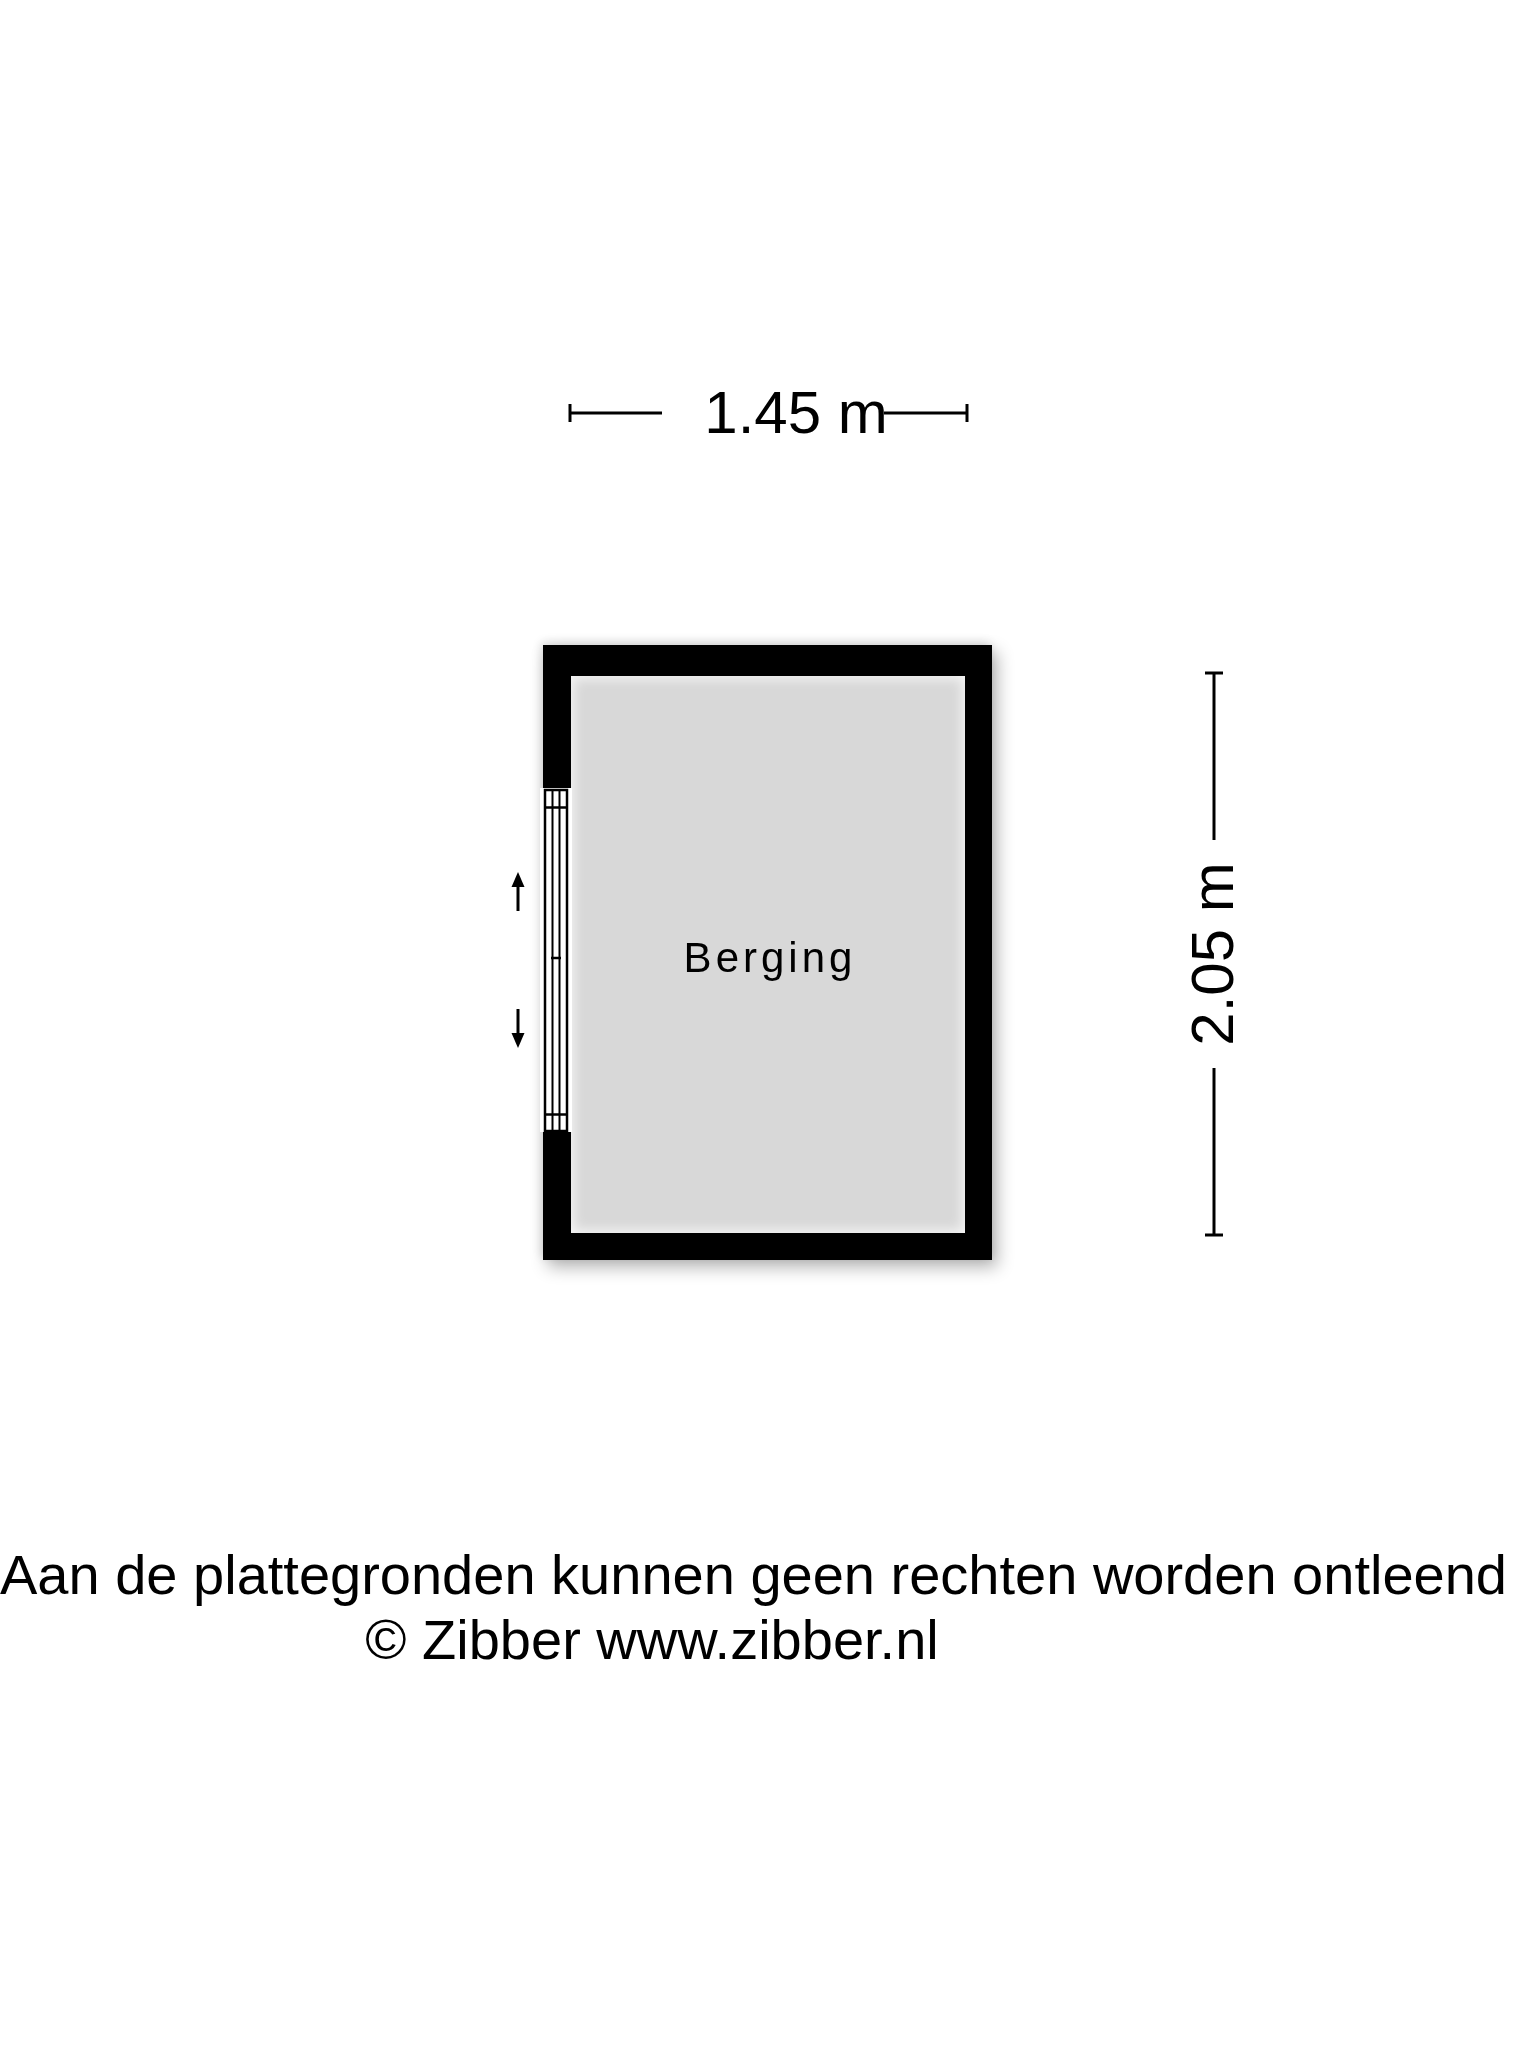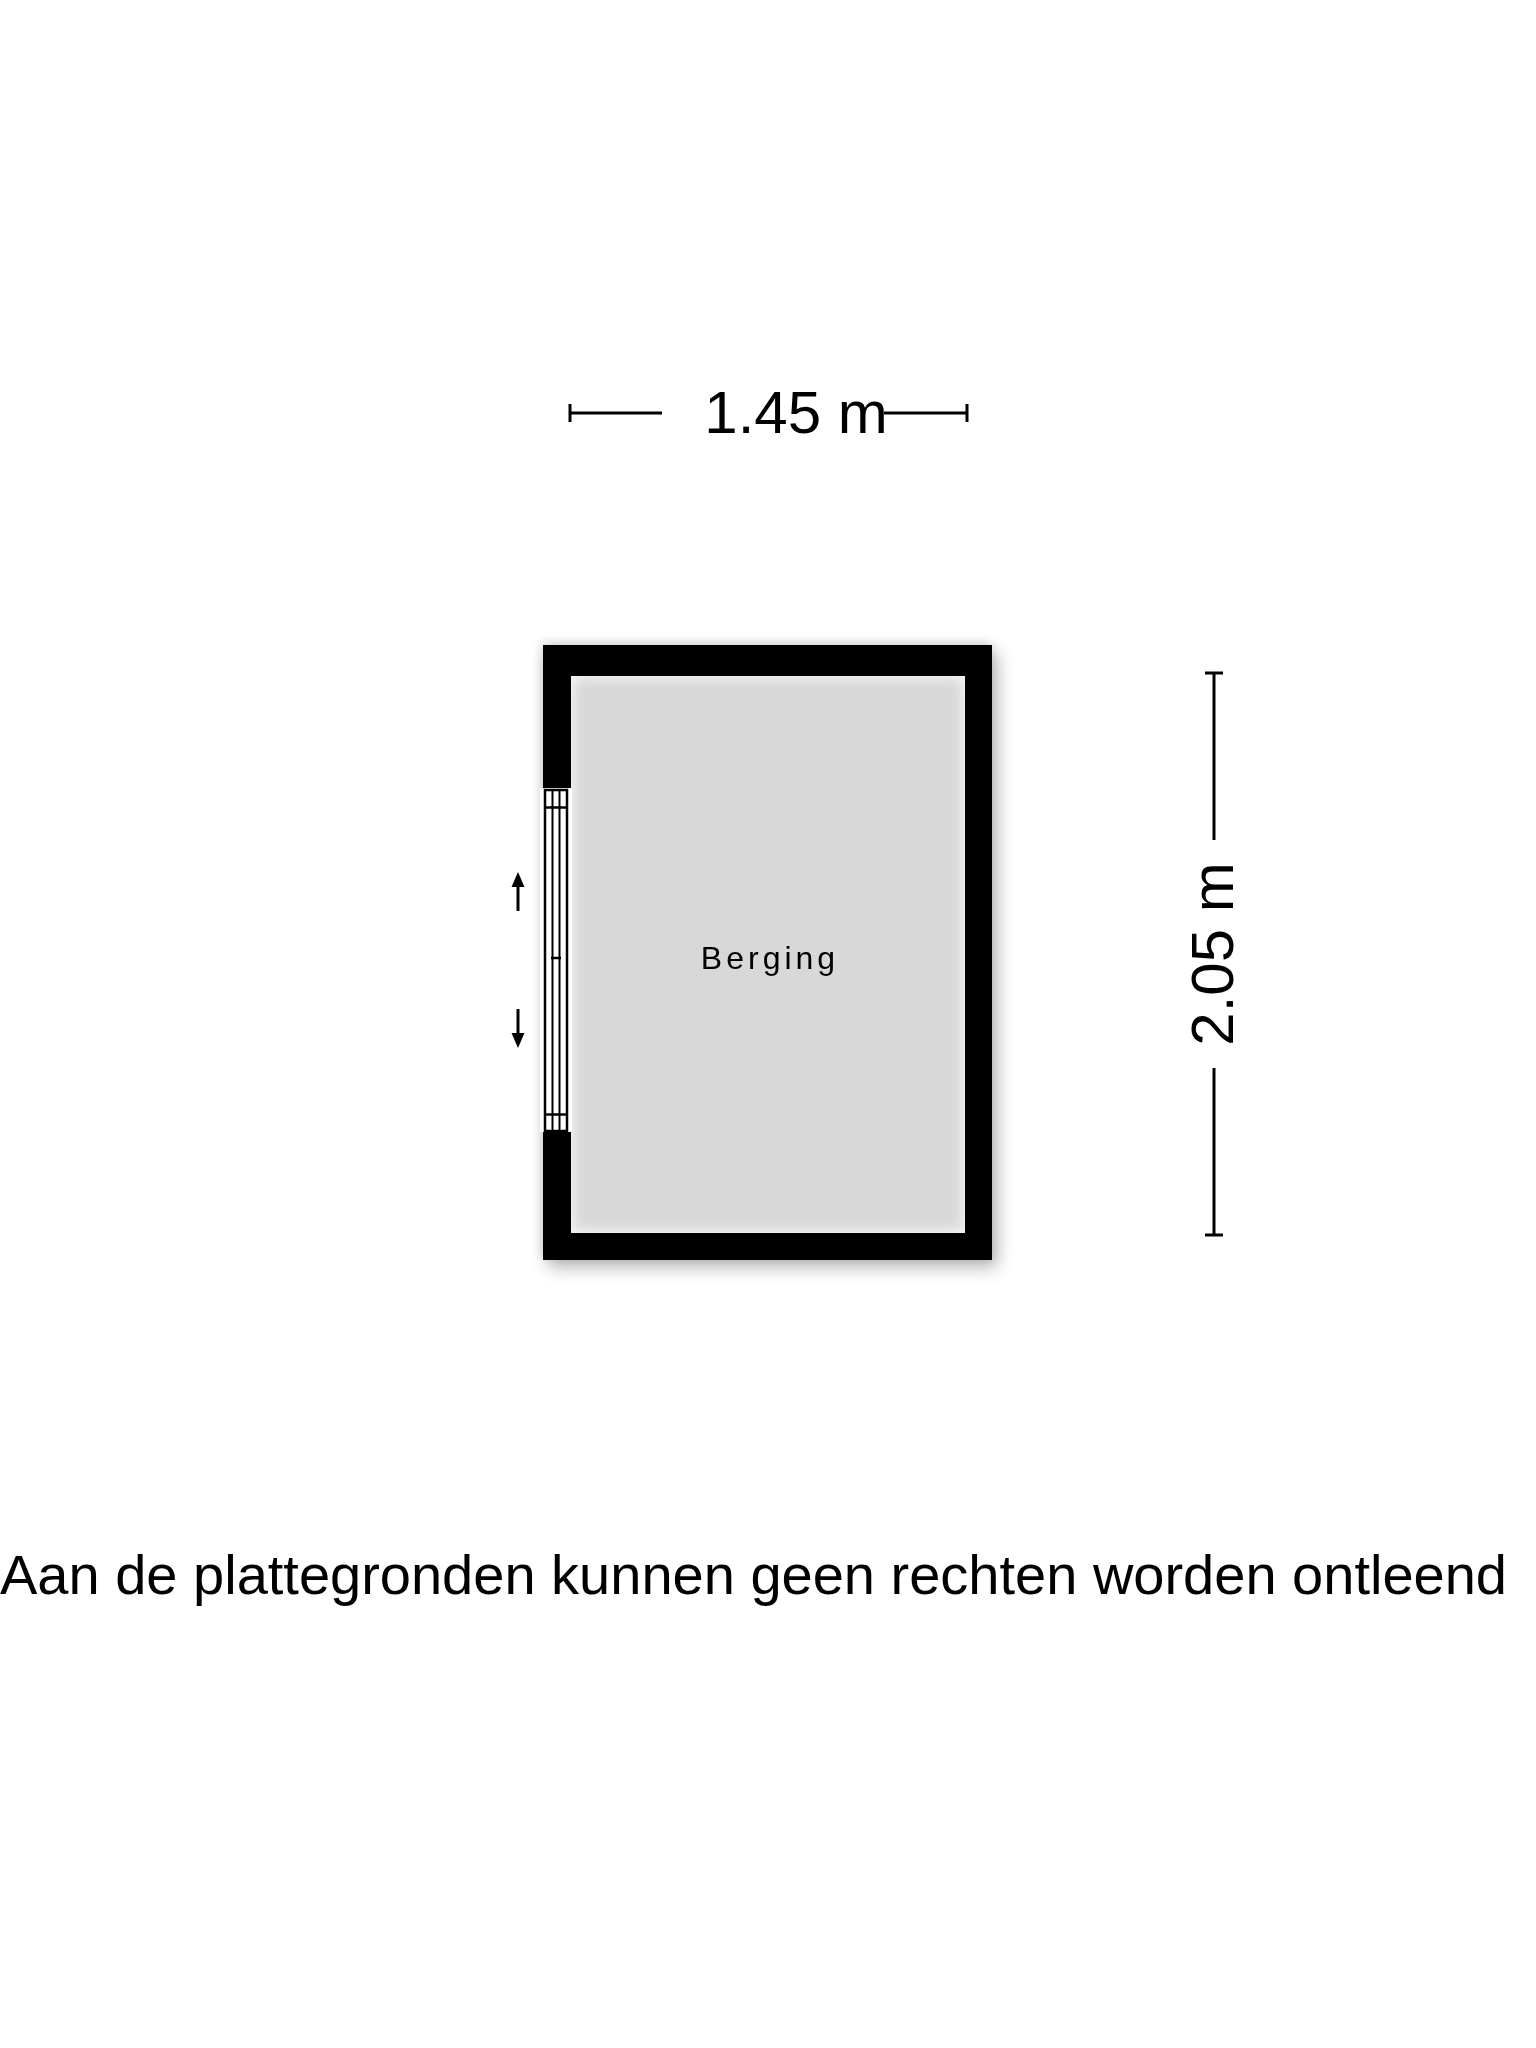--- a/index.html
+++ b/index.html
@@ -49,21 +49,21 @@
     color: var(--text);
   }
   .dim-label {
     font-size: 60px;
     transform: translate(-50%, -50%);
   }
   .dim-label.vertical {
     transform: translate(-50%, -50%) rotate(-90deg);
   }
   .room-label {
-    font-size: 32px;
+    font-size: 42px;
     letter-spacing: 4px;
     transform: translate(-50%, -50%);
   }
   .footer-line {
     position: absolute;
     left: 0;
     width: 1304px;
     text-align: center;
     font-size: 56px;
     white-space: nowrap;
@@ -118,14 +118,15 @@
   </svg>
 
   <div class="label dim-label" style="left:770px; top:412px;margin-left:26px;">1.45 m</div>
 
   <div class="label dim-label vertical" style="left:1212px; top:954px;">2.05 m</div>
 
   <div class="label room-label" style="left:770px; top:958px;">Berging</div>
 
   <div class="footer-line line1">Aan de plattegronden kunnen geen rechten worden ontleend</div>
 
+  <div class="footer-line line2">© Zibber www.zibber.nl</div>
 
 </div>
 
 </body></html>

